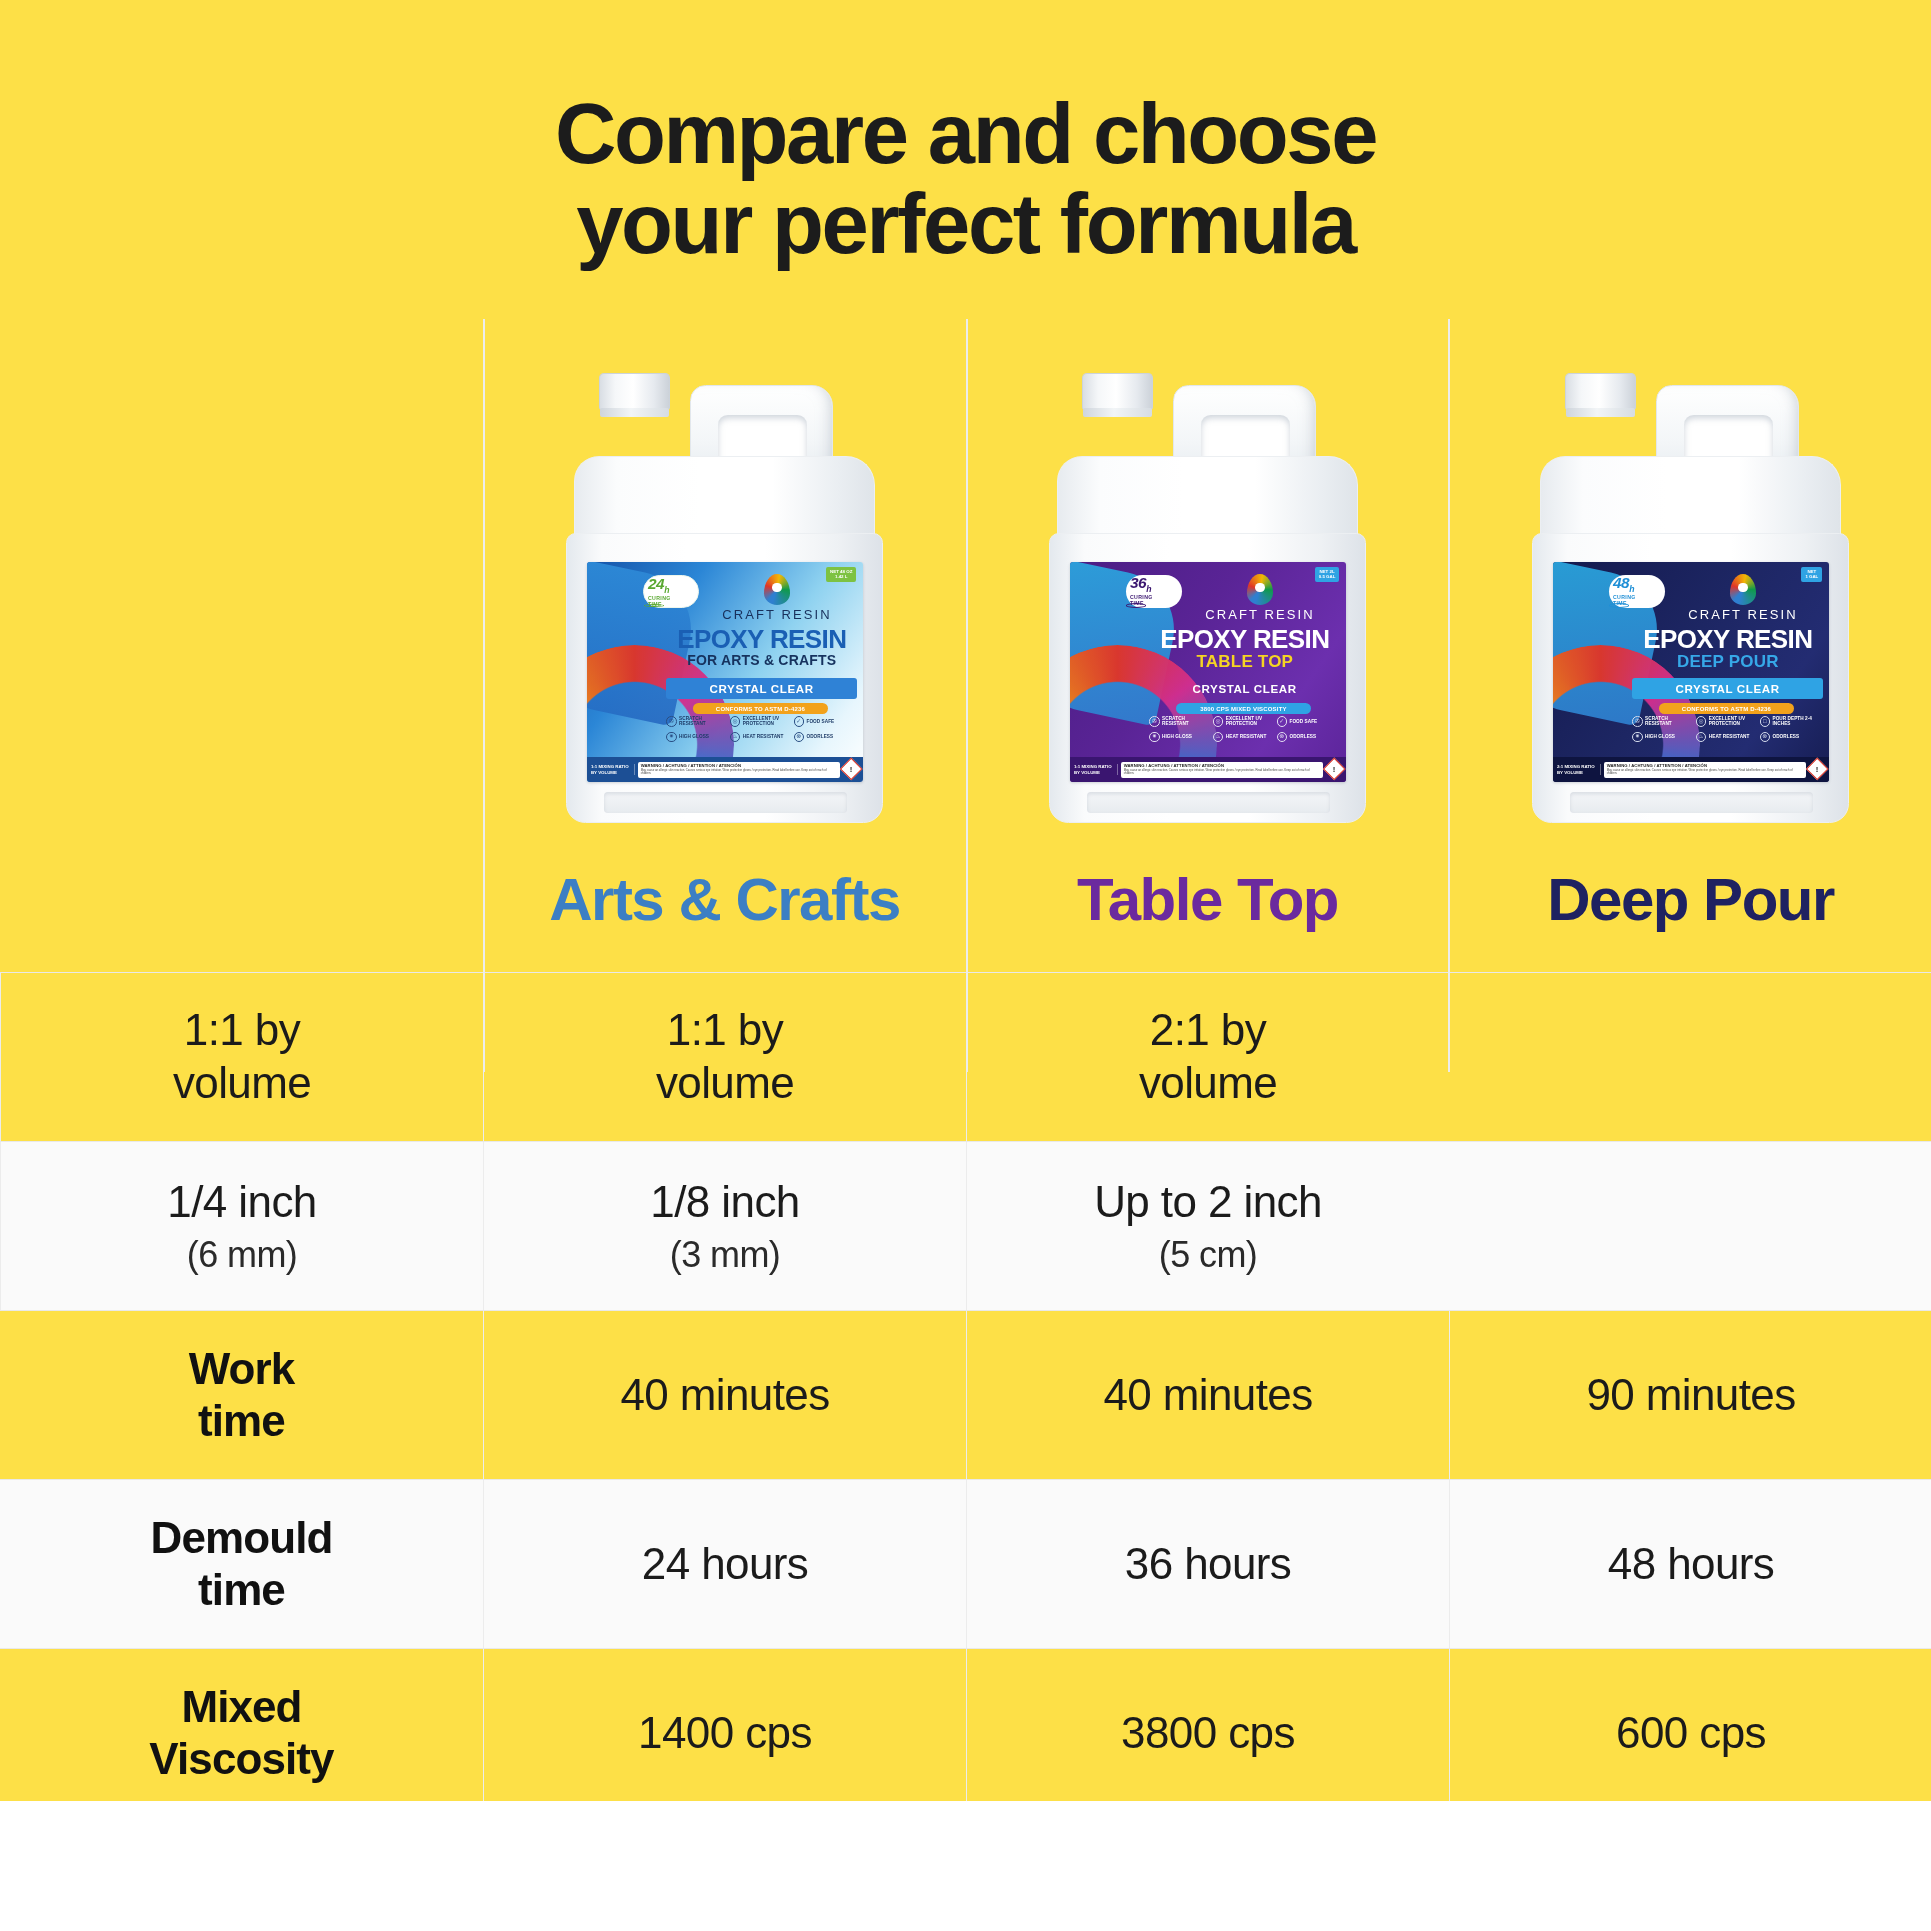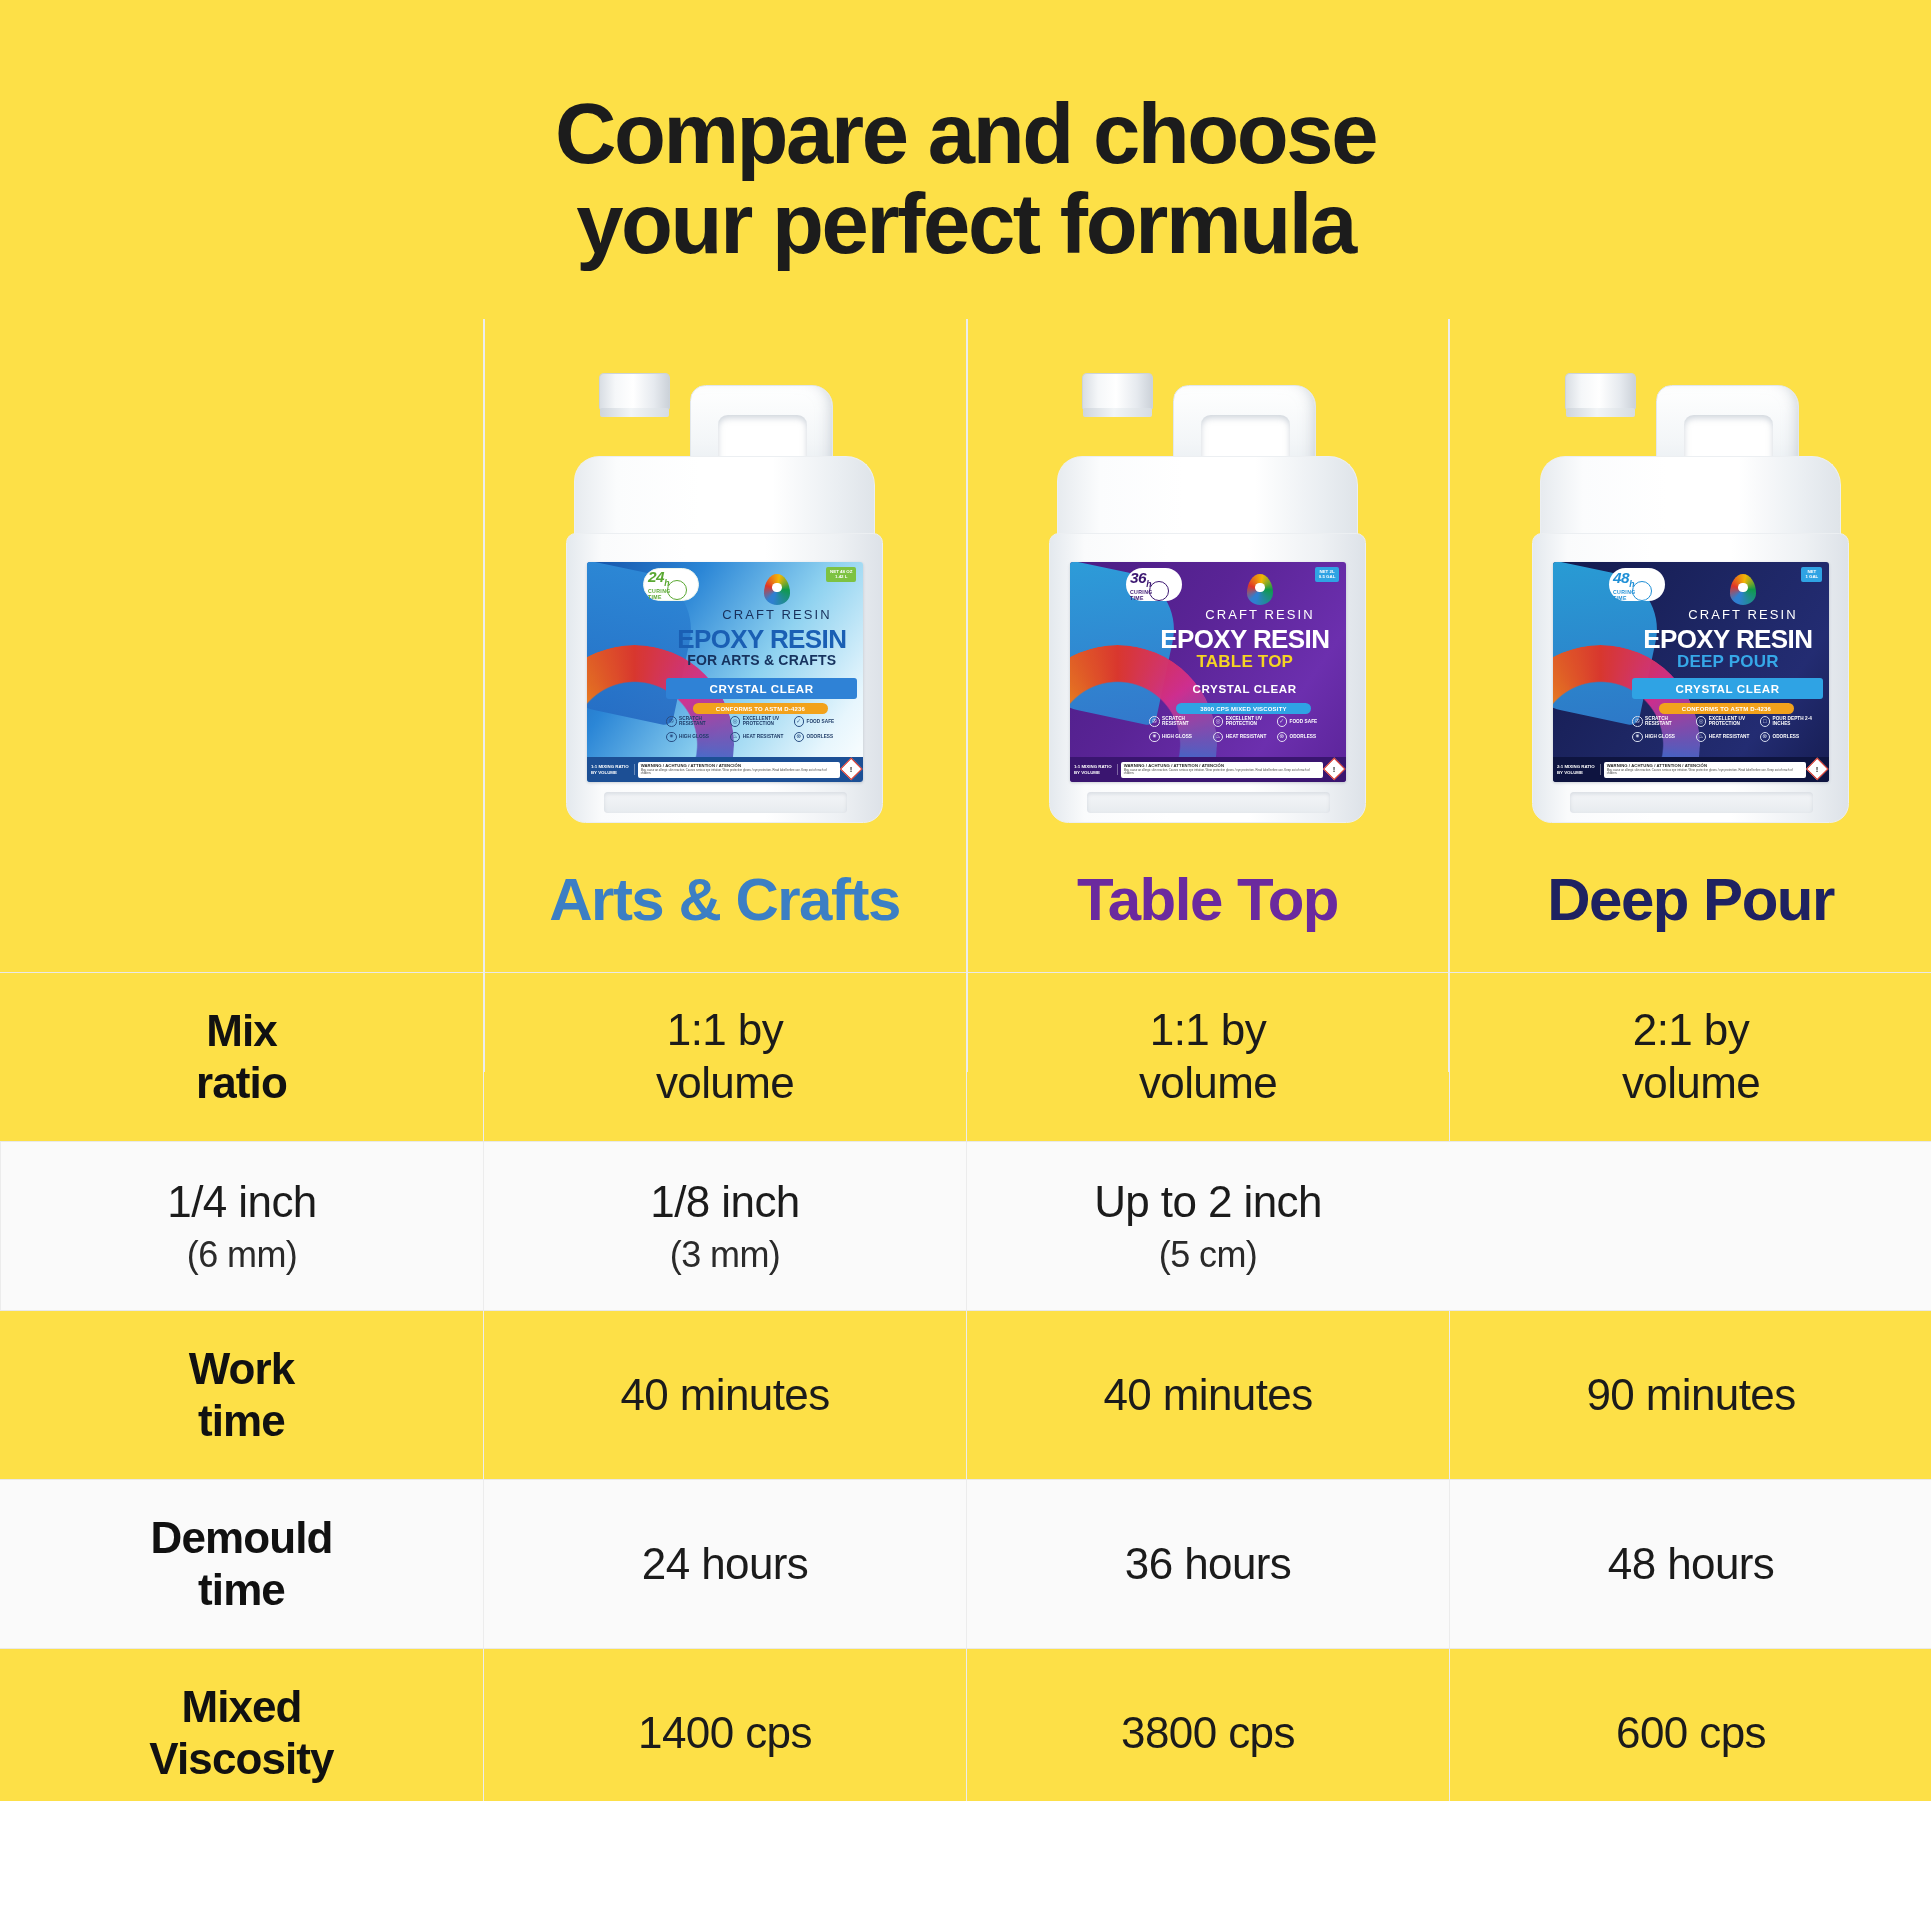--- a/index.html
+++ b/index.html
@@ -177,27 +177,28 @@
     border-radius: 5.8px 58px 9.7px 48px;
     transform: rotate(12deg);
     opacity: .92;
   }
   .label.arts .swoosh2 { background: linear-gradient(160deg,#2f8fdb,#2467c0); opacity: .88; }
 
   
   .curing {
     position: absolute;
     left: 56px;
-    top: 6px;
+    top: 13px;
     width: 56px;
     height: 33px;
     display: flex;
-    align-items: flex-end;
+    align-items: flex-start;
     border-radius: 16.4px;
     padding-left: 3.9px;
+    flex-direction: column;
   }
   .curing .cbox { line-height: 1; }
   .curing .cnum {
     font-size: 15.4px;
     font-weight: 700;
     font-style: italic;
     letter-spacing: -0.4px;
   }
   .curing .cnum sub { font-size: 8.7px; font-weight: 700; }
   .curing .clbl {
@@ -743,23 +744,20 @@
       <span class="n-txt" id="pn1" style="color: rgb(107, 42, 158);">Table Top</span>
     </div>
     <div class="n-cell">
       <span class="n-txt" id="pn2" style="color: rgb(31, 34, 97);">Deep Pour</span>
     </div>
   </div>
 
   <div class="ctable">
 
     <div class="crow">
-      <div class="cell attr">
-        <span><span>Mix</span><br><span>ratio</span></span>
-      </div>
       <div class="cell val">
         <span><span>1:1 by</span><br><span>volume</span></span>
       </div>
       <div class="cell val">
         <span><span>1:1 by</span><br><span>volume</span></span>
       </div>
       <div class="cell val">
         <span><span>2:1 by</span><br><span>volume</span></span>
       </div>
     </div>

